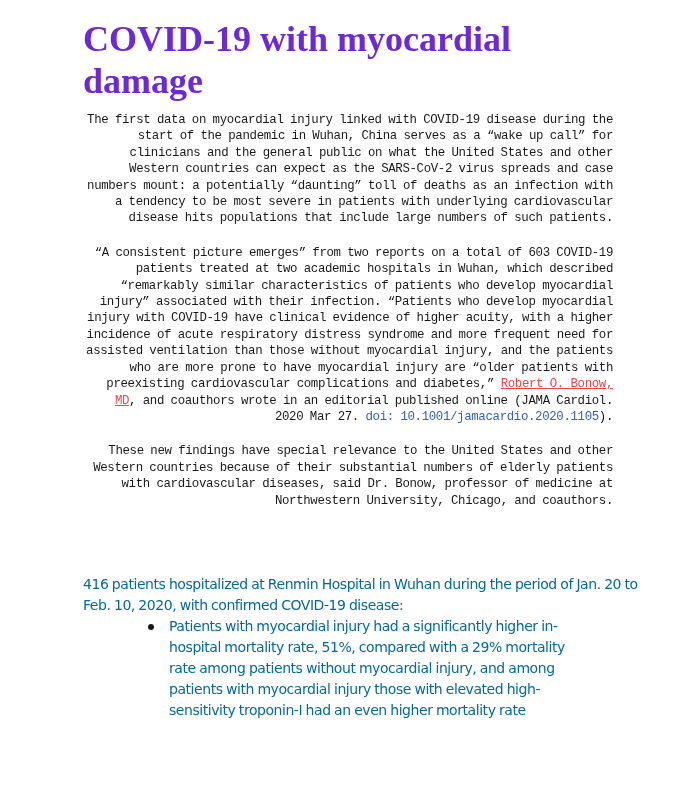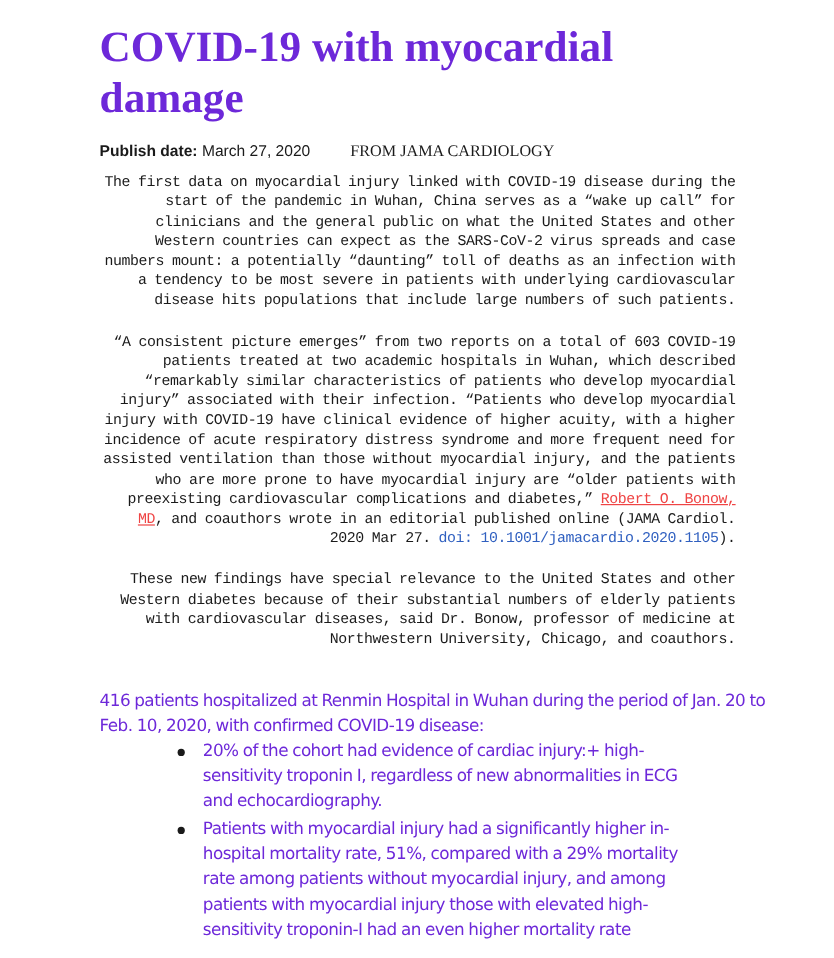--- a/index.html
+++ b/index.html
@@ -69,21 +69,21 @@
     .sans-section {
       position: absolute;
       left: 83px;
       top: 574px;
       width: 560px;
       font-family: "DejaVu Sans", sans-serif;
       font-size: 14px;
       line-height: 21px;
       letter-spacing: -0.45px;
       word-spacing: -0.5px;
-      color: #6d28d9;
+      color: #0369a1;
     }
     .sans-section p {
       margin: 0;
     }
     .bullets {
       list-style: none;
       margin: 0;
       padding: 0 0 0 62px;
     }
     .bullets li {
@@ -104,37 +104,29 @@
       border-radius: 50%;
       background: #1a1a1a;
     }
   </style>
 </head>
 <body>
 
 <div class="page">
   <h1 class="title">COVID-19 with myocardial damage</h1>
 
-  <div class="meta">
-    <span class="label">Publish date:</span><span class="date"> March 27, 2020</span>
-    <span class="source">FROM JAMA CARDIOLOGY</span>
-  </div>
 
   <p class="serif-p p1">The first data on myocardial injury linked with COVID-19 disease during the start of the pandemic in Wuhan, China serves as a “wake up call” for clinicians and the general public on what the United States and other Western countries can expect as the SARS-CoV-2 virus spreads and case numbers mount: a potentially “daunting” toll of deaths as an infection with a tendency to be most severe in patients with underlying cardiovascular disease hits populations that include large numbers of such patients.</p>
 
   <p class="serif-p p2"><span> “A consistent picture emerges” from two reports on a total of 603 COVID-19 patients treated at two academic hospitals in Wuhan, which described “remarkably similar characteristics of patients who develop myocardial injury” associated with their infection. “Patients who develop myocardial injury with COVID-19 have clinical evidence of higher acuity, with a higher incidence of acute respiratory distress syndrome and more frequent need for assisted ventilation than those without myocardial injury, and the patients who are more prone to have myocardial injury are “older patients with preexisting cardiovascular complications and diabetes,” </span><a class="link">Robert O. Bonow, MD</a><span>, and coauthors wrote in an editorial published online (JAMA Cardiol. 2020 Mar 27. </span><span class="doi">doi: 10.1001/jamacardio.2020.1105</span><span>).</span></p>
 
-  <p class="serif-p p3">These new findings have special relevance to the United States and other Western diabetes because of their substantial numbers of elderly patients with cardiovascular diseases, said Dr. Bonow, professor of medicine at Northwestern University, Chicago, and coauthors.</p>
+  <p class="serif-p p3">These new findings have special relevance to the United States and other Western countries because of their substantial numbers of elderly patients with cardiovascular diseases, said Dr. Bonow, professor of medicine at Northwestern University, Chicago, and coauthors.</p>
 </div>
 
 <div class="sans-section">
   <p>416 patients hospitalized at Renmin Hospital in Wuhan during the period of Jan. 20 to Feb. 10, 2020, with confirmed COVID-19 disease:</p>
   <ul class="bullets">
-    <li>
-      <span class="dot"></span>
-      <span>20% of the cohort had evidence of cardiac injury:+ high-sensitivity troponin I, regardless of new abnormalities in ECG and echocardiography.</span>
-    </li>
     <li>
       <span class="dot"></span>
       <span>Patients with myocardial injury had a significantly higher in-hospital mortality rate, 51%, compared with a 29% mortality rate among patients without myocardial injury, and among patients with myocardial injury those with elevated high-sensitivity troponin-I had an even higher mortality rate</span>
     </li>
   </ul>
 </div>
 
 </body></html>

